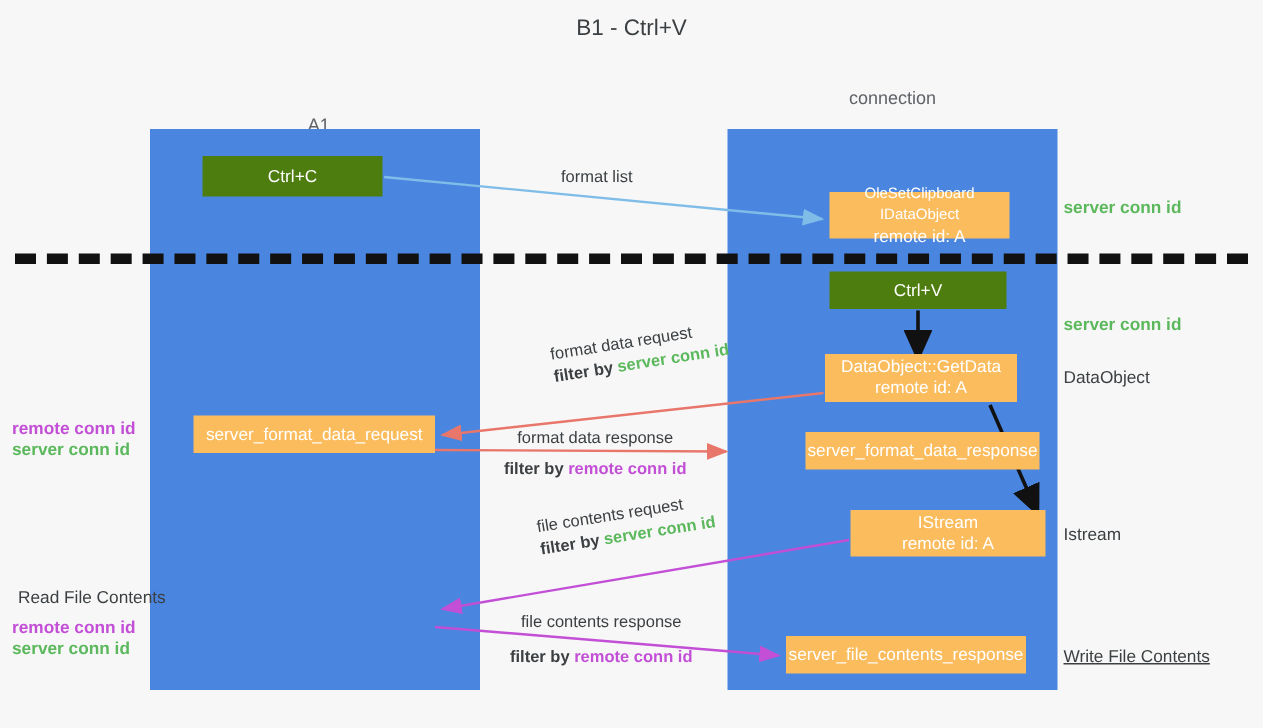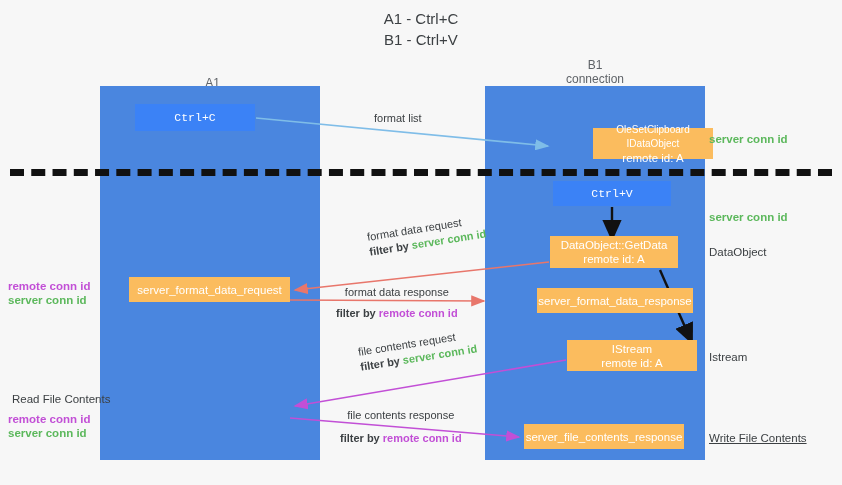--- a/index.html
+++ b/index.html
@@ -43,27 +43,27 @@
   
   .box{
     box-sizing:border-box;
     display:flex;flex-direction:column;
     align-items:center;justify-content:center;
     color:#ffffff;font-size:11.5px;line-height:14px;
     text-align:center;padding:2px 4px;
   }
   .box.orange{background:#fbb košs;}
   .orange{background:#fbbc5e;}
-  .green{background:#3b82f6;font-family:Liberation Mono, monospace;}
+  .green{background:#4d7c0f;}
 
   .box .l2{display:block;}
 
   
   #box-ctrlc{left:135px;top:104px;width:120px;height:27px;}
-  #box-idataobject{left:553px;top:128px;width:120px;height:31px;margin-left:40px;}
+  #box-idataobject{left:553px;top:128px;width:120px;height:31px;}
   #box-ctrlv{left:553px;top:181px;width:118px;height:25px;}
   #box-getdata{left:550px;top:236px;width:128px;height:32px;}
   #box-fmt-req{left:129px;top:277px;width:161px;height:25px;}
   #box-fmt-resp{left:489px;top:288px;width:156px;height:25px;margin-left:48px;}
   #box-istream{left:567px;top:340px;width:130px;height:31px;}
   #box-file-req{left:129px;top:393px;width:160px;height:25px;}
   #box-file-resp{left:524px;top:424px;width:160px;height:25px;}
 
   
   .ann{font-size:11.5px;line-height:14px;font-weight:bold;}
@@ -97,30 +97,28 @@
   #flow-fmtreq .line2,#flow-filereq .line2{font-weight:bold;}
   .lbl-bold{font-weight:bold;}
   svg#wires{position:absolute;left:0;top:0;width:842px;height:485px;pointer-events:none;}
 </style>
 </head>
 <body>
 
 <div id="stage">
 
   <div class="abs" id="title">
-    <div>A1 - Ctrl+C</div>
     <div>B1 - Ctrl+V</div>
   </div>
 
   <div class="abs lane-head" id="head-a1">
     <div>A1</div>
     <div>remote</div>
   </div>
   <div class="abs lane-head" id="head-b1">
-    <div>B1</div>
     <div>connection</div>
   </div>
 
   <div class="abs lane" id="lane-a1"></div>
   <div class="abs lane" id="lane-b1"></div>
 
   <svg id="wires" viewBox="0 0 842 485">
     <defs>
       <marker id="ah-blue" markerWidth="9" markerHeight="7" refX="8" refY="3.5" orient="auto">
         <polygon points="0 0, 9 3.5, 0 7" fill="#7fbde8"></polygon>

